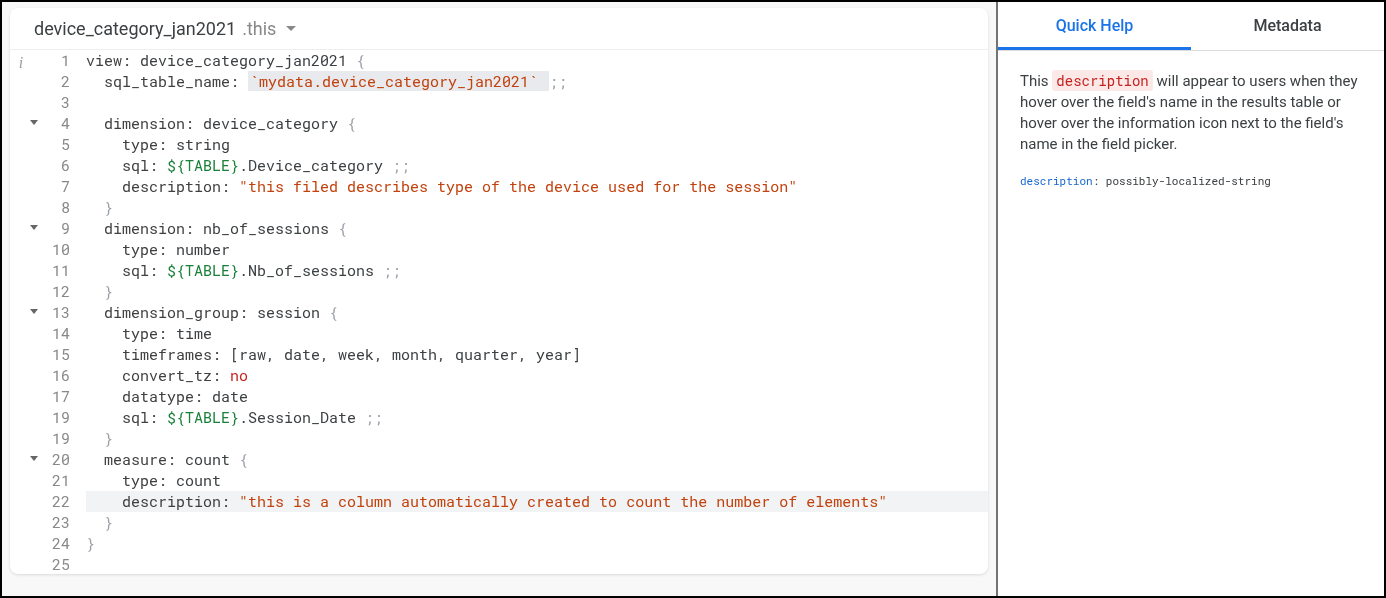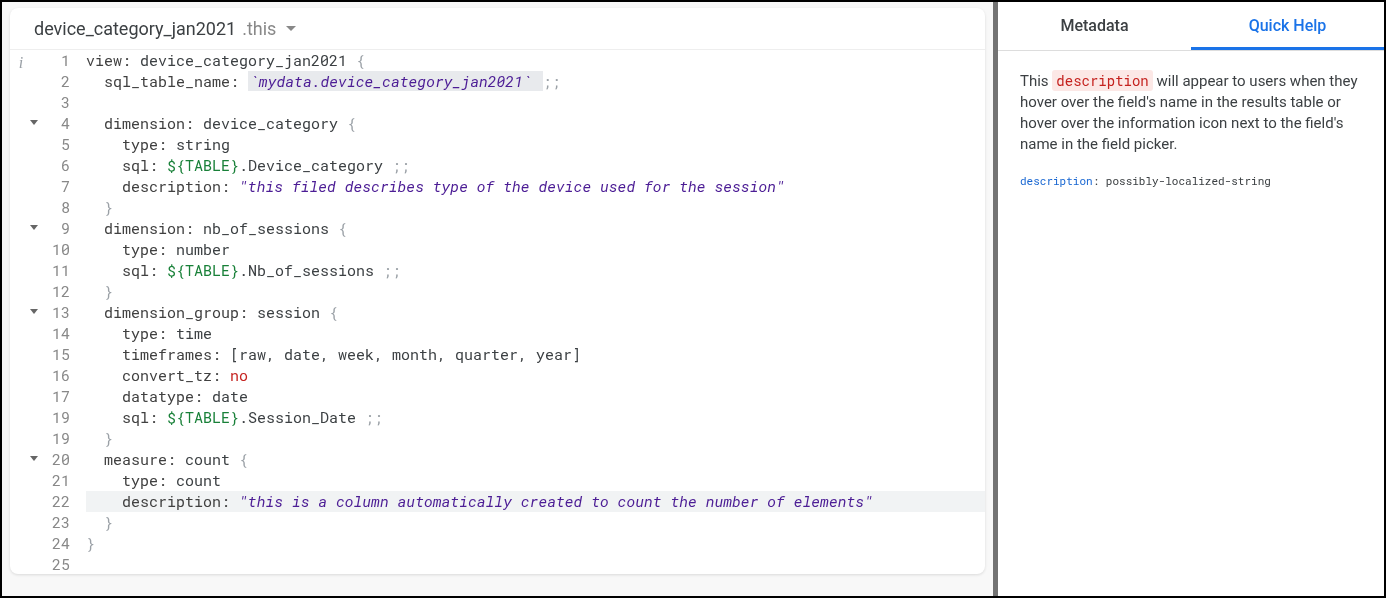--- a/index.html
+++ b/index.html
@@ -9,21 +9,21 @@
     width: 1386px;
     height: 598px;
     border: 2px solid #000;
     display: flex;
     overflow: hidden;
   }
   .editor-pane {
     flex: 1;
     display: flex;
     flex-direction: column;
-    border-right: 5px solid #737373;
+    border-right: 2px solid #737373;
     background: #f8f8f8;
     padding: 6px 0 16px 0;
   }
   .editor-card {
     background: #fff;
     border-radius: 8px;
     margin: 0 8px 6px 8px;
     box-shadow: 0 1px 3px rgba(0,0,0,0.12);
     flex: 1;
     display: flex;
@@ -87,21 +87,21 @@
     width: 0; height: 0;
     border-left: 4px solid transparent;
     border-right: 4px solid transparent;
     border-top: 5px solid #666;
   }
   .code-lines { flex:1; padding-left: 10px; white-space: pre; }
   .code-line { height: 21px; }
   .code-line.hl { background: #f1f3f4; }
   .tok-kw   { color: #404040; }    
   .tok-id   { color: #3c4043; }
-  .tok-str  { color: #4c1d95; font-style: italic; }    
+  .tok-str  { color: #c2410c; }    
   .tok-tbl  { color: #188038; }    
   .tok-punct{ color: #9aa0a6; }    
   .tok-no   { color: #c5221f; }
   .hl-span  { background: #e8eaed; padding: 0 2px; }
 
   .side-pane {
     width: 386px;
     display: flex;
     flex-direction: column;
     background: #fff;
@@ -188,22 +188,22 @@
           <div class="gutter-line">24</div>
           <div class="gutter-line">25</div>
         </div>
       <div class="code-lines" id="codelines"><div class="code-line"><span class="tok-kw">view:</span> <span class="tok-id">device_category_jan2021</span> <span class="tok-punct">{</span></div><div class="code-line">  <span class="tok-kw">sql_table_name:</span> <span class="hl-span"><span class="tok-str">`mydata.device_category_jan2021`</span> </span><span class="tok-punct">;;</span></div><div class="code-line"></div><div class="code-line">  <span class="tok-kw">dimension:</span> <span class="tok-id">device_category</span> <span class="tok-punct">{</span></div><div class="code-line">    <span class="tok-kw">type:</span> <span class="tok-id">string</span></div><div class="code-line">    <span class="tok-kw">sql:</span> <span class="tok-tbl">${TABLE}</span><span class="tok-id">.Device_category</span> <span class="tok-punct">;;</span></div><div class="code-line">    <span class="tok-kw">description:</span> <span class="tok-str">"this filed describes type of the device used for the session"</span></div><div class="code-line">  <span class="tok-punct">}</span></div><div class="code-line">  <span class="tok-kw">dimension:</span> <span class="tok-id">nb_of_sessions</span> <span class="tok-punct">{</span></div><div class="code-line">    <span class="tok-kw">type:</span> <span class="tok-id">number</span></div><div class="code-line">    <span class="tok-kw">sql:</span> <span class="tok-tbl">${TABLE}</span><span class="tok-id">.Nb_of_sessions</span> <span class="tok-punct">;;</span></div><div class="code-line">  <span class="tok-punct">}</span></div><div class="code-line">  <span class="tok-kw">dimension_group:</span> <span class="tok-id">session</span> <span class="tok-punct">{</span></div><div class="code-line">    <span class="tok-kw">type:</span> <span class="tok-id">time</span></div><div class="code-line">    <span class="tok-kw">timeframes:</span> <span class="tok-id">[raw, date, week, month, quarter, year]</span></div><div class="code-line">    <span class="tok-kw">convert_tz:</span> <span class="tok-no">no</span></div><div class="code-line">    <span class="tok-kw">datatype:</span> <span class="tok-id">date</span></div><div class="code-line">    <span class="tok-kw">sql:</span> <span class="tok-tbl">${TABLE}</span><span class="tok-id">.Session_Date</span> <span class="tok-punct">;;</span></div><div class="code-line">  <span class="tok-punct">}</span></div><div class="code-line">  <span class="tok-kw">measure:</span> <span class="tok-id">count</span> <span class="tok-punct">{</span></div><div class="code-line">    <span class="tok-kw">type:</span> <span class="tok-id">count</span></div><div class="code-line hl">    <span class="tok-kw">description:</span> <span class="tok-str">"this is a column automatically created to count the number of elements"</span></div><div class="code-line">  <span class="tok-punct">}</span></div><div class="code-line"><span class="tok-punct">}</span></div><div class="code-line"></div></div>
     </div>
   </div>
 </div>
 
 <div class="side-pane">
   <div class="tabs">
+    <div class="tab active">Quick Help</div>
     <div class="tab">Metadata</div>
-    <div class="tab active">Quick Help</div>
   </div>
   <div class="help-body">
     <p>
       <span>This </span><span class="code-pill">description</span><span> will appear to users when they hover over the field's name in the results table or hover over the information icon next to the field's name in the field picker.</span>
     </p>
     <div class="help-sig">
       <span class="k">description</span><span>: </span><span class="v">possibly-localized-string</span>
     </div>
   </div>
 </div>

